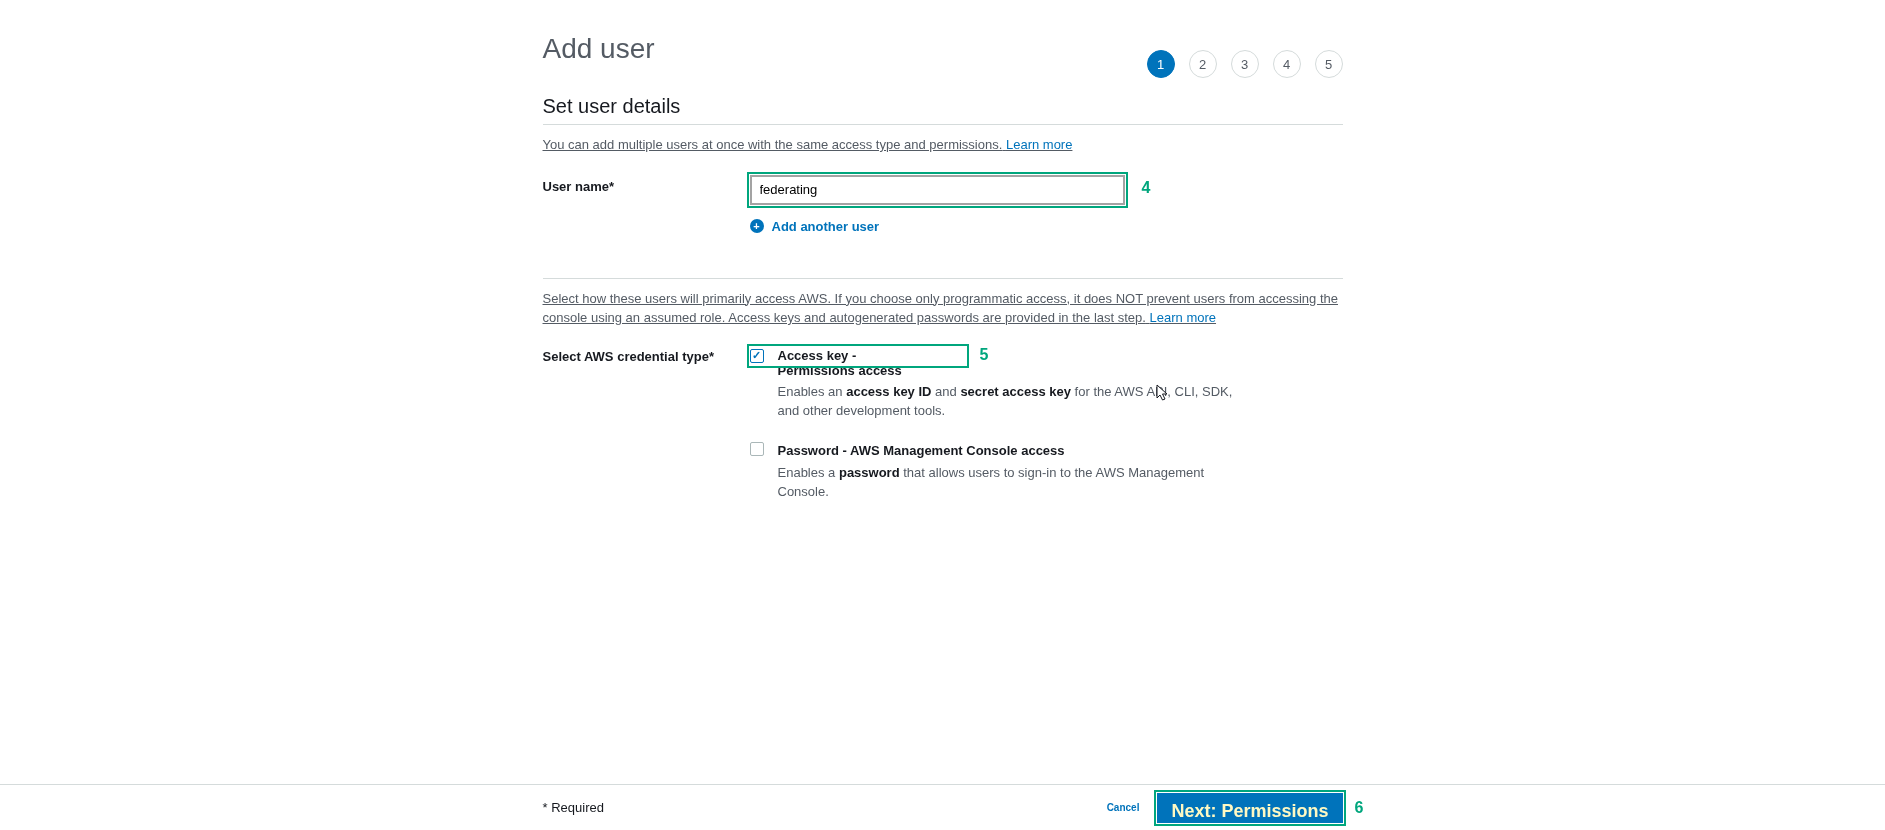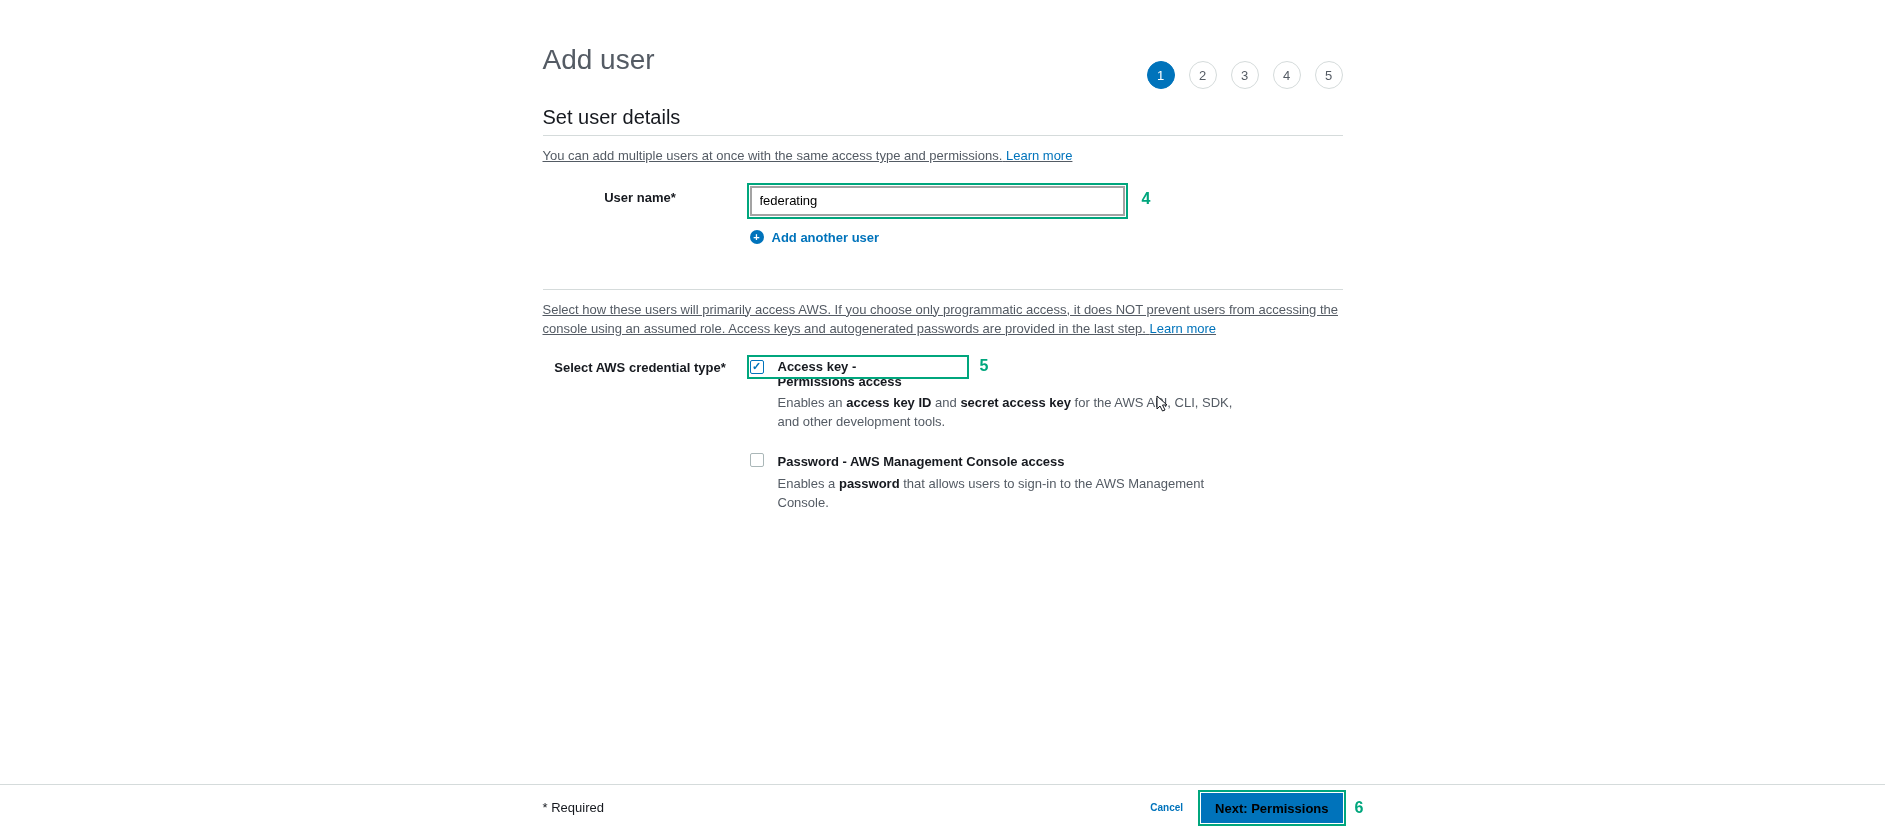--- a/index.html
+++ b/index.html
@@ -5,21 +5,21 @@
   * { box-sizing: border-box; }
   html, body {
     margin: 0; padding: 0;
     font-family: "Amazon Ember", "Helvetica Neue", Arial, sans-serif;
     color: #16191f;
     background: #fff;
     width: 1885px;
   }
   .page {
     width: 800px;
-    margin: 16px auto;
+    margin: 5px auto;
     padding-top: 28px;
     padding-bottom: 80px;
   }
   .header-row { display:flex; justify-content:space-between; align-items:center; }
   h1.page-title {
     font-size: 28px;
     font-weight: 400;
     color: #545b64;
     margin: 0 0 30px 0;
   }
@@ -33,21 +33,21 @@
   }
   .step.active { background:#0073bb; border-color:#0073bb; color:#fff; }
   h2.section-title {
     font-size: 20px; font-weight: 400; color:#16191f;
     margin: 0 0 6px 0;
   }
   .section-divider { border:none; border-top:1px solid #d5dbdb; margin:6px 0 10px 0; }
   .section-desc { font-size: 13px; color:#545b64; margin: 0 0 20px 0; line-height:1.5;text-decoration:underline; }
   a.link { color:#0073bb; text-decoration:none; }
   .form-row { display:flex; align-items:flex-start; margin-bottom:12px; }
-  .form-label { width: 195px; text-align:center; padding-top:4px; font-size:13px; font-weight:700; color:#16191f; }
+  .form-label { width: 195px; text-align:left; padding-top:4px; font-size:13px; font-weight:700; color:#16191f; }
   .form-control { flex:1; padding-left:12px; position:relative; }
   .username-wrap { position:relative; display:inline-block; }
   .username-input {
     width: 375px; height: 30px; padding: 4px 8px;
     border: 2px solid #a3a3a3; font-size:13px;
   }
   .anno-box { position:absolute; border:2px solid #00a67d; pointer-events:none; }
   .anno-label { position:absolute; font-weight:700; font-size:16px; color:#00a67d; pointer-events:none; }
   .add-another { margin-top:14px; display:flex; align-items:center; gap:8px; }
   .plus-icon {
@@ -74,22 +74,22 @@
     position:fixed; bottom:0; left:0; right:0;
     border-top:1px solid #d5dbdb; background:#fff;
     height: 46px;
     display:flex; justify-content:center;
   }
   .footer-inner { width:800px; display:flex; justify-content:space-between; align-items:center; position:relative; }
   .required-note { font-size:13px; font-weight:400; color:#16191f; }
   .footer-actions { display:flex; align-items:center; gap:18px; }
   .cancel-btn { color:#0073bb; font-size:10px; font-weight:700; cursor:pointer; }
   .next-btn {
-    background:#0073bb; color:#000000; border:none; height:30px; padding:8px 14px;
-    font-size:13px; font-weight:700; cursor:pointer;
+    background:#0073bb; color:#fef9c3; border:none; height:30px; padding:8px 14px;
+    font-size:18px; font-weight:700; cursor:pointer;
   }
   .next-wrap { position:relative; display:inline-block; }
   .cursor-pointer {
     position:absolute; font-size:14px; color:#16191f; pointer-events:none;
   }
 </style>
 </head>
 <body>
 
 <div class="page">

